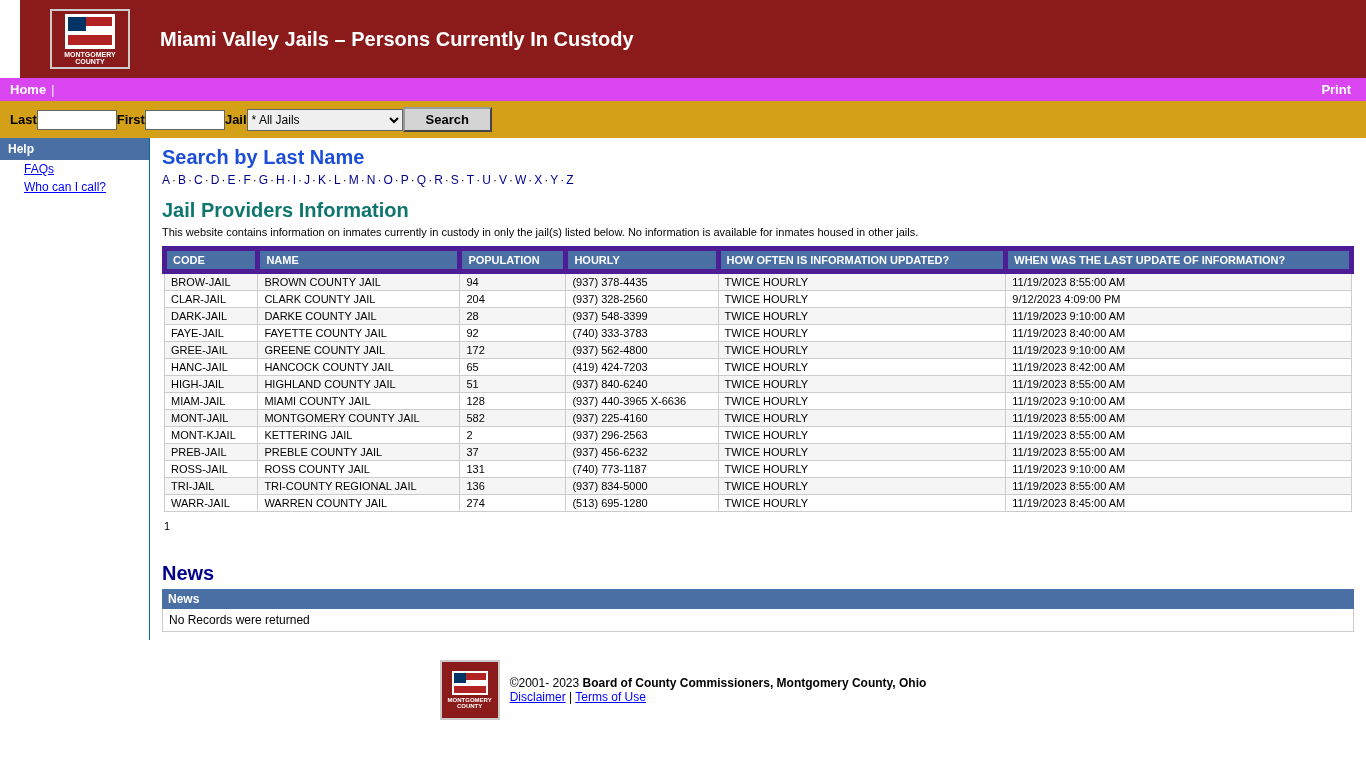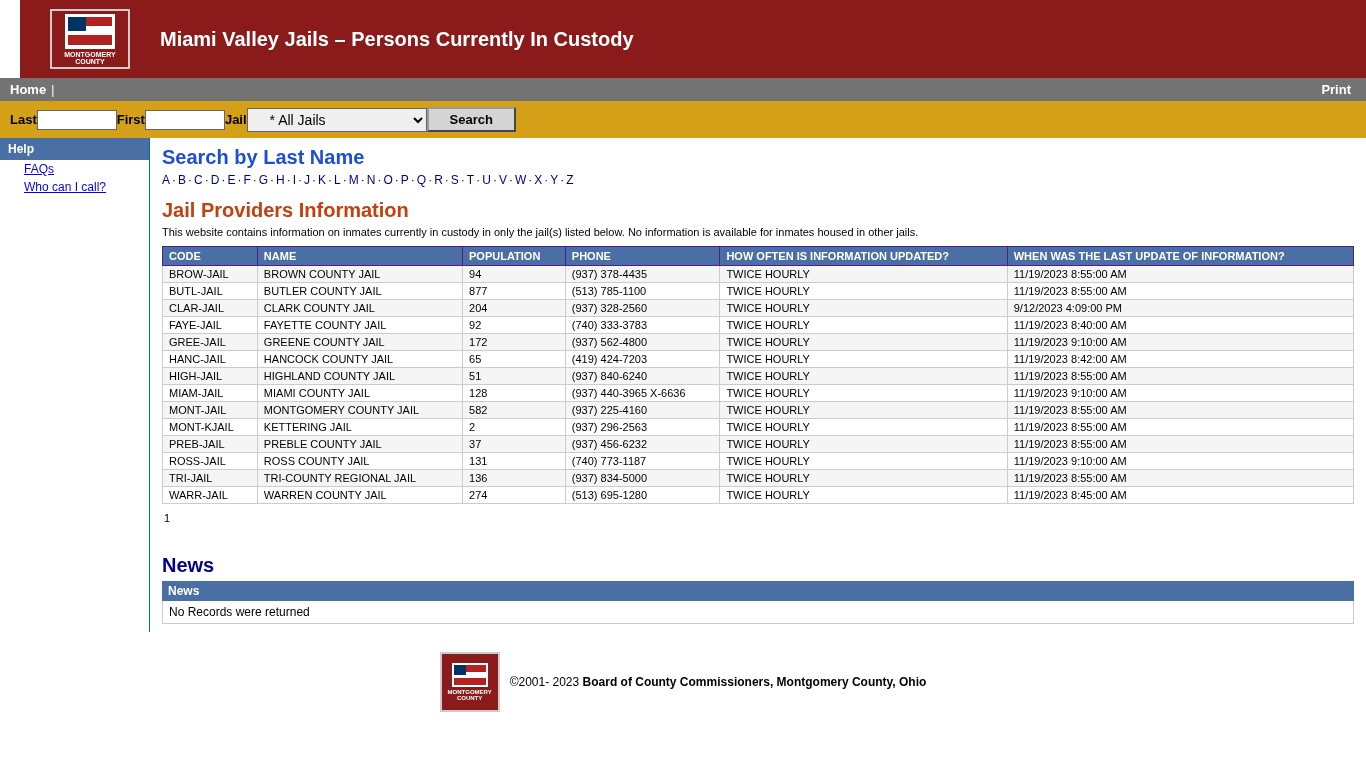--- a/index.html
+++ b/index.html
@@ -8,56 +8,56 @@
     
     #header { background: #8B1A1A; display: flex; align-items: center; padding: 4px 10px; margin-left: 20px; }
     #logo-area { width: 120px; height: 70px; display: flex; align-items: center; justify-content: center; }
     #logo-box { width: 80px; height: 60px; background: #8B1A1A; border: 2px solid #ccc; display: flex; flex-direction: column; align-items: center; justify-content: center; color: #fff; font-size: 9px; font-weight: bold; text-align: center; }
     #logo-inner { background: #fff; width: 50px; height: 35px; display: flex; align-items: center; justify-content: center; margin-bottom: 2px; }
     #logo-flag { width: 44px; height: 28px; background: linear-gradient(to bottom, #B22222 33%, #fff 33%, #fff 66%, #B22222 66%); position: relative; }
     #logo-flag::before { content: ''; position: absolute; left: 0; top: 0; width: 18px; height: 14px; background: #003366; }
     #site-title { color: #fff; font-size: 20px; font-weight: bold; padding-left: 10px; flex: 1; }
 
     
-    #nav-bar { background: #737373; padding: 4px 10px; display: flex; align-items: center; }
+    #nav-bar { background: #d946ef; padding: 4px 10px; display: flex; align-items: center; }
     #nav-bar a { color: #fff; text-decoration: none; font-size: 13px; font-weight: bold; margin-right: 5px; }
     #nav-bar span { color: #fff; margin-right: 5px; }
     #print-link { margin-left: auto; color: #fff; text-decoration: none; font-size: 13px; font-weight: bold; }
 
     
     #search-bar { background: #d4a017; padding: 6px 10px; display: flex; align-items: center; }
     #search-bar label { color: #000; font-weight: bold; font-size: 13px; }
     #search-bar input[type=text] { border: 1px solid #666; padding: 2px 4px; font-size: 12px; width: 80px; }
-    #search-bar select { border: 1px solid #666; padding: 2px 18px; font-size: 14px; width: 180px; }
+    #search-bar select { border: 1px solid #666; padding: 2px 0; font-size: 12px; width: 156px; }
     #search-button { background: #d4d4d4; border: 2px outset #999; padding: 3px 21px; font-size: 13px; font-weight: bold; cursor: pointer; }
 
     
     #main-layout { display: flex; }
 
     
     #sidebar { width: 150px; min-width: 150px; border-right: 1px solid #0369a1; }
     #sidebar-help { background: #4a6fa5; color: #fff; font-weight: bold; padding: 4px 8px; font-size: 12px; }
     #sidebar a { display: block; color: #00f; text-decoration: underline; padding: 2px 24px; font-size: 12px; }
 
     
     #content { flex: 1; padding: 8px 12px; }
 
     
     #search-by-ln h2 { color: #1d4ed8; font-size: 20px; font-weight: bold; margin-bottom: 4px; }
     #alphabet-row { display: flex; flex-wrap: wrap; gap: 2px; margin-bottom: 12px; }
     #alphabet-row a { color: #00008B; text-decoration: none; font-size: 12px; }
     #alphabet-row span { color: #000; font-size: 12px; }
 
     
-    #jail-providers h2 { color: #c2410c; font-size: 20px; font-weight: bold; margin-bottom: 4px; }
+    #jail-providers h2 { color: #0f766e; font-size: 20px; font-weight: bold; margin-bottom: 4px; }
     #jail-providers p { font-size: 11px; margin-bottom: 8px; color: #000; }
 
     
     .data-table { width: 100%; border-collapse: collapse; font-size: 11px; margin-bottom: 6px; }
-    .data-table th { background: #4a6fa5; color: #fff; text-align: left; padding: 3px 6px; border: 1px solid #4c1d95; font-size: 11px; }
+    .data-table th { background: #4a6fa5; color: #fff; text-align: left; padding: 3px 6px; border: 5px solid #4c1d95; font-size: 11px; }
     .data-table td { padding: 2px 6px; border: 1px solid #ccc; }
     .data-table tr:nth-child(odd) td { background: #f5f5f5; }
     .data-table tr:nth-child(even) td { background: #fff; }
 
     #table-footer { font-size: 11px; padding: 2px; }
 
     
     #news-section { margin-top: 28px; }
     #news-section h2 { color: #00008B; font-size: 20px; font-weight: bold; margin-bottom: 4px; }
     #news-header { background: #4a6fa5; color: #fff; font-weight: bold; padding: 3px 6px; font-size: 12px; }
@@ -173,49 +173,49 @@
     <div id="jail-providers">
       <h2>Jail Providers Information</h2>
       <p>This website contains information on inmates currently in custody in only the jail(s) listed below. No information is available for inmates housed in other jails.</p>
 
       <table class="data-table">
         <thead>
           <tr id="table-header-row">
           <th>CODE</th>
               <th>NAME</th>
               <th>POPULATION</th>
-              <th>PHONE</th>
+              <th>HOURLY</th>
               <th>HOW OFTEN IS INFORMATION UPDATED?</th>
               <th>WHEN WAS THE LAST UPDATE OF INFORMATION?</th>
             </tr>
         </thead>
         <tbody id="table-body">
         <tr>
               <td>BROW-JAIL</td>
               <td>BROWN COUNTY JAIL</td>
               <td>94</td>
               <td>(937) 378-4435</td>
               <td>TWICE HOURLY</td>
               <td>11/19/2023 8:55:00 AM</td>
             </tr>
             <tr>
-              <td>BUTL-JAIL</td>
-              <td>BUTLER COUNTY JAIL</td>
-              <td>877</td>
-              <td>(513) 785-1100</td>
-              <td>TWICE HOURLY</td>
-              <td>11/19/2023 8:55:00 AM</td>
-            </tr>
-            <tr>
               <td>CLAR-JAIL</td>
               <td>CLARK COUNTY JAIL</td>
               <td>204</td>
               <td>(937) 328-2560</td>
               <td>TWICE HOURLY</td>
               <td>9/12/2023 4:09:00 PM</td>
+            </tr>
+            <tr>
+              <td>DARK-JAIL</td>
+              <td>DARKE COUNTY JAIL</td>
+              <td>28</td>
+              <td>(937) 548-3399</td>
+              <td>TWICE HOURLY</td>
+              <td>11/19/2023 9:10:00 AM</td>
             </tr>
             <tr>
               <td>FAYE-JAIL</td>
               <td>FAYETTE COUNTY JAIL</td>
               <td>92</td>
               <td>(740) 333-3783</td>
               <td>TWICE HOURLY</td>
               <td>11/19/2023 8:40:00 AM</td>
             </tr>
             <tr>
@@ -321,15 +321,20 @@
             <div style="position:absolute;left:0;top:0;width:12px;height:10px;background:#003366;"></div>
           </div>
         </div>
         <span style="color:#fff;font-size:6px;font-weight:bold;margin-top:2px;">MONTGOMERY<br>COUNTY</span>
       </div>
     </div>
     <div id="footer-text">
       <div>
         <span>©2001- 2023 </span><strong>Board of County Commissioners, Montgomery County, Ohio</strong>
       </div>
+      <div>
+        <a href="#">Disclaimer</a>
+        <span> | </span>
+        <a href="#">Terms of Use</a>
+      </div>
     </div>
   </div>
 </div>
 
 </body></html>

